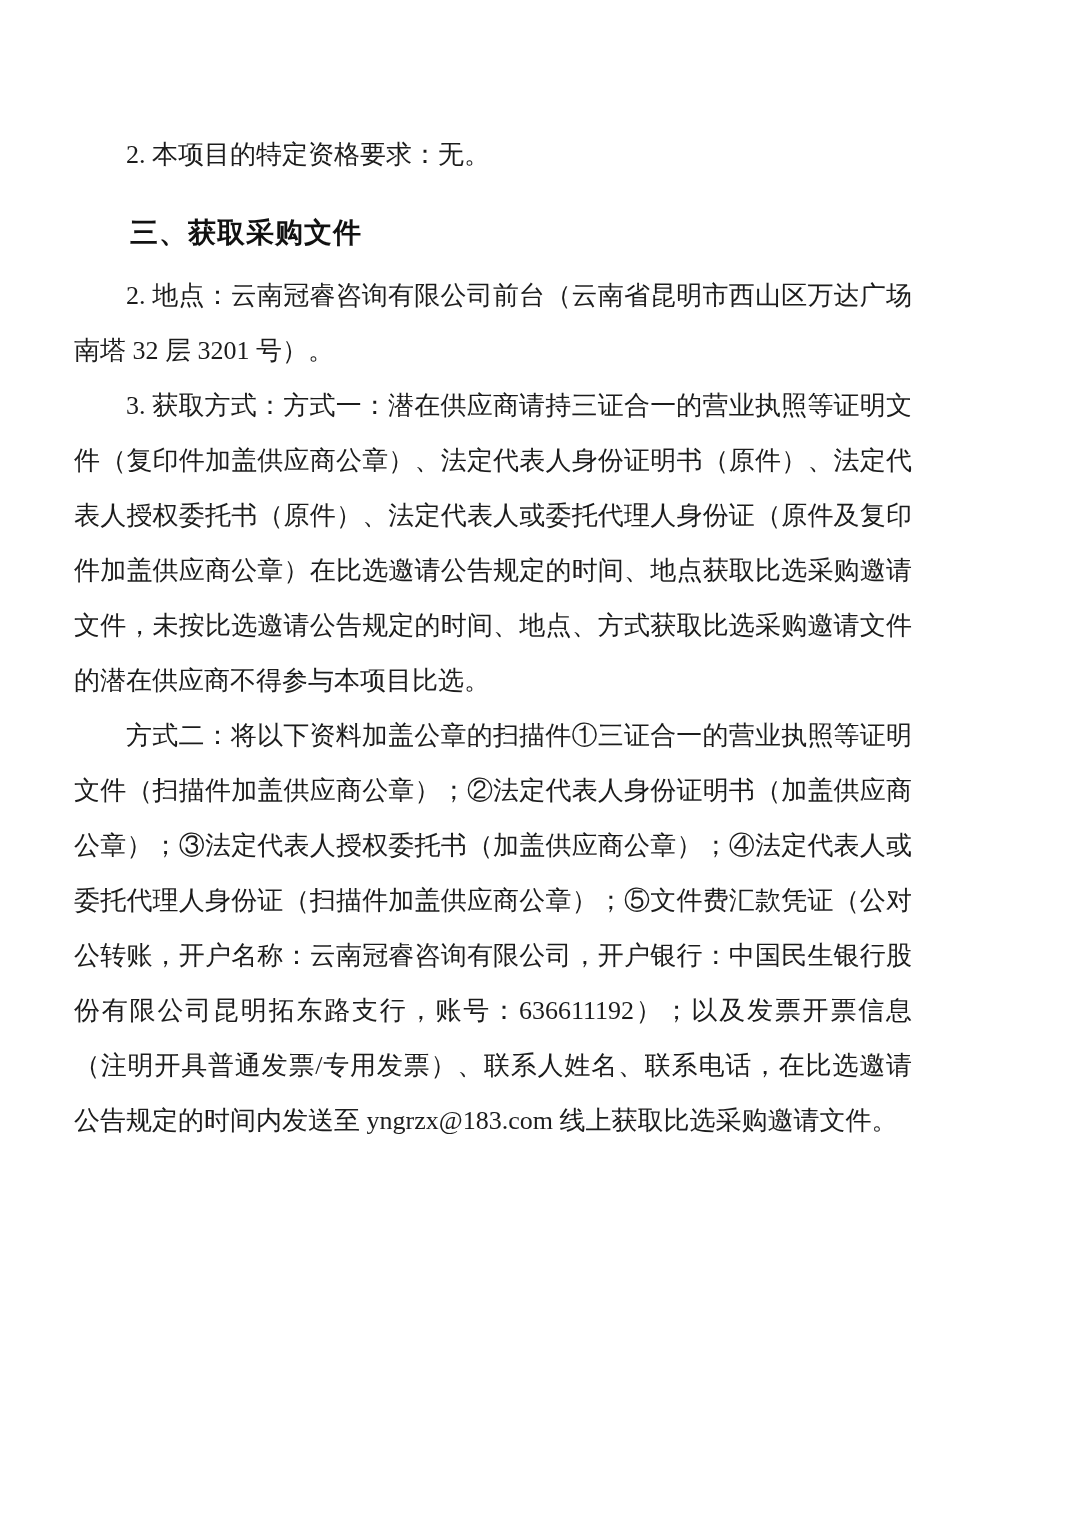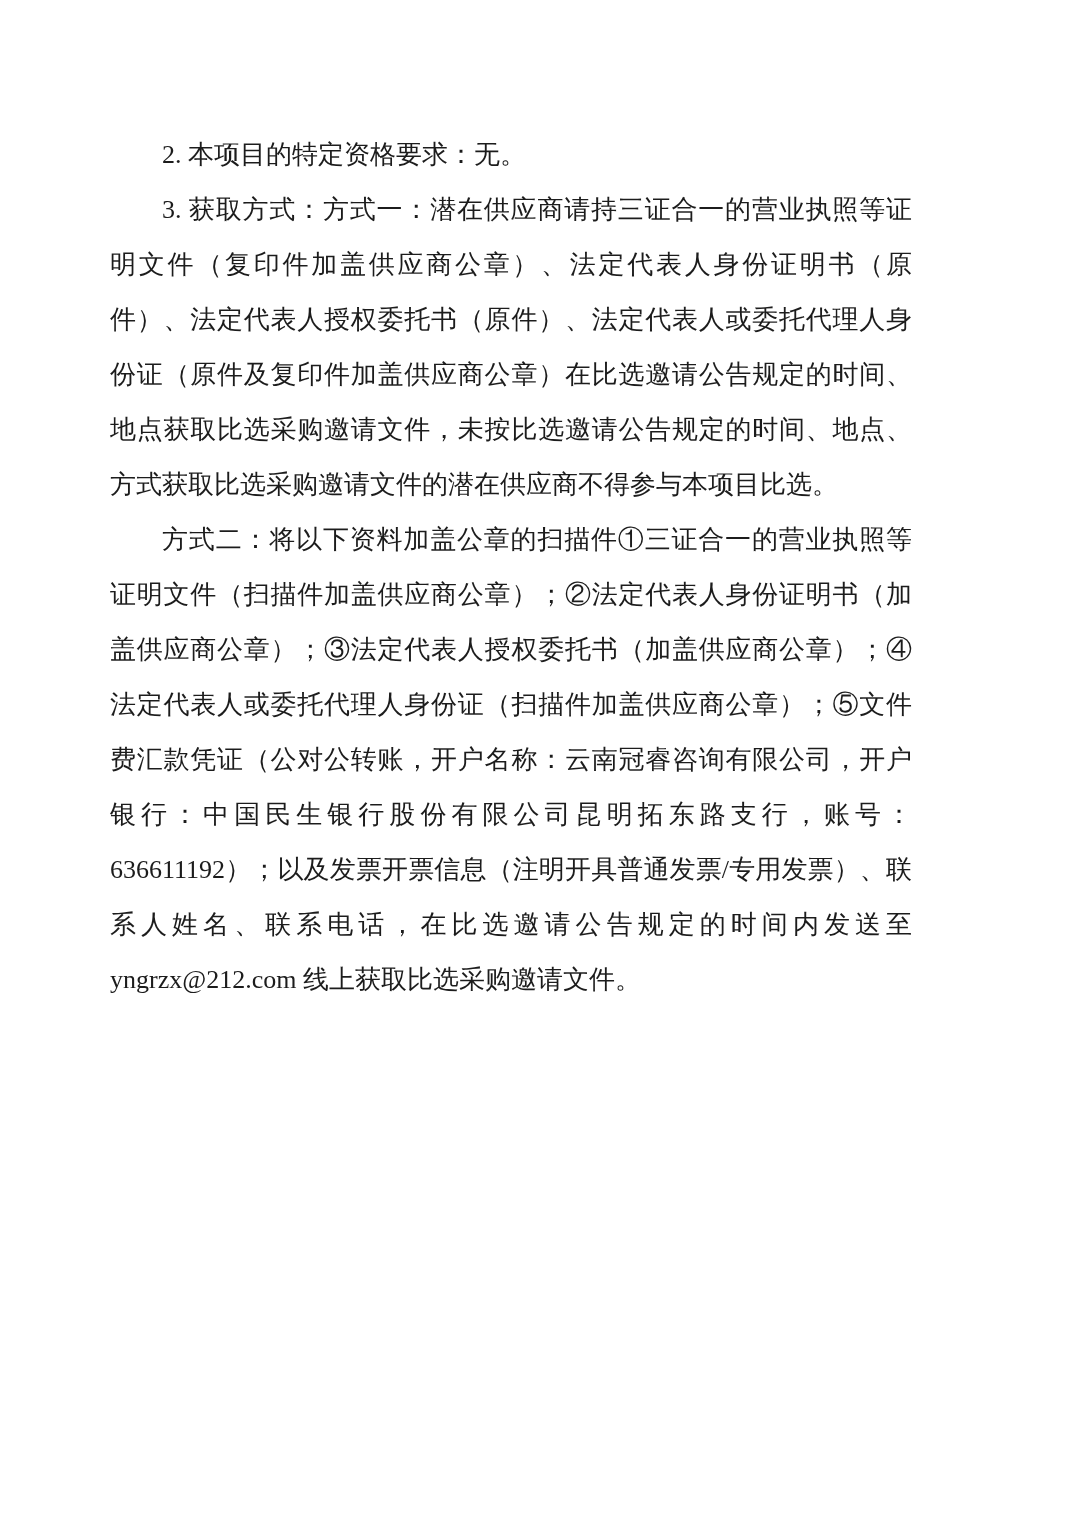--- a/index.html
+++ b/index.html
@@ -9,21 +9,21 @@
   }
   .page {
     position: relative;
     width: 1074px;
     height: 1520px;
     background: #ffffff;
     overflow: hidden;
   }
   .doc {
     box-sizing: border-box;
-    padding: 127px 162px 0 110px;
+    padding: 127px 162px 0 74px;
     font-family: "Liberation Serif", "DejaVu Serif", serif;
     font-size: 26px;
     line-height: 55px;
     color: #1c1c1c;
     text-align: justify;
   }
   .doc p {
     margin: 0;
     text-indent: 2em;
     word-break: break-word;
@@ -40,20 +40,22 @@
     letter-spacing: 1px;
   }
 </style>
 </head>
 <body>
 
 <div class="page">
   <div class="doc">
     <p>2. 本项目的特定资格要求：无。</p>
 
+    <h2 class="heading">三、获取采购文件</h2>
 
 
+    <p>2. 地点：云南冠睿咨询有限公司前台（云南省昆明市西山区万达广场南塔 32 层 3201 号）。</p>
 
     <p>3. 获取方式：方式一：潜在供应商请持三证合一的营业执照等证明文件（复印件加盖供应商公章）、法定代表人身份证明书（原件）、法定代表人授权委托书（原件）、法定代表人或委托代理人身份证（原件及复印件加盖供应商公章）在比选邀请公告规定的时间、地点获取比选采购邀请文件，未按比选邀请公告规定的时间、地点、方式获取比选采购邀请文件的潜在供应商不得参与本项目比选。</p>
 
-    <p>方式二：将以下资料加盖公章的扫描件①三证合一的营业执照等证明文件（扫描件加盖供应商公章）；②法定代表人身份证明书（加盖供应商公章）；③法定代表人授权委托书（加盖供应商公章）；④法定代表人或委托代理人身份证（扫描件加盖供应商公章）；⑤文件费汇款凭证（公对公转账，开户名称：云南冠睿咨询有限公司，开户银行：中国民生银行股份有限公司昆明拓东路支行，账号：636611192）；以及发票开票信息（注明开具普通发票/专用发票）、联系人姓名、联系电话，在比选邀请公告规定的时间内发送至 yngrzx@212.com 线上获取比选采购邀请文件。</p>
+    <p>方式二：将以下资料加盖公章的扫描件①三证合一的营业执照等证明文件（扫描件加盖供应商公章）；②法定代表人身份证明书（加盖供应商公章）；③法定代表人授权委托书（加盖供应商公章）；④法定代表人或委托代理人身份证（扫描件加盖供应商公章）；⑤文件费汇款凭证（公对公转账，开户名称：云南冠睿咨询有限公司，开户银行：中国民生银行股份有限公司昆明拓东路支行，账号：636611192）；以及发票开票信息（注明开具普通发票/专用发票）、联系人姓名、联系电话，在比选邀请公告规定的时间内发送至 yngrzx@183.com 线上获取比选采购邀请文件。</p>
   </div>
 </div>
 
 </body></html>

